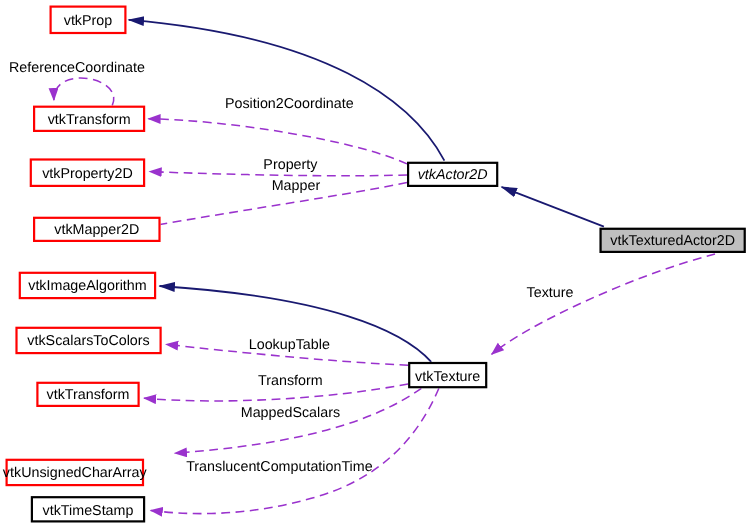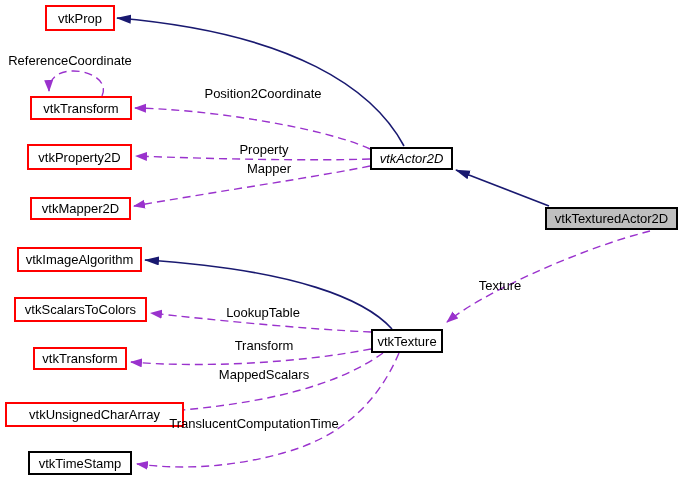--- a/index.html
+++ b/index.html
@@ -56,35 +56,35 @@
     <path class="edge-usage" d="M 650,231 C 575,250 478,296 447,322" marker-end="url(#arrow-usage)"></path>
     <path class="edge-usage" d="M 371,332 C 303,329 213,320 151,313" marker-end="url(#arrow-usage)"></path>
     <path class="edge-usage" d="M 371,349 C 298,363 203,368 131,362" marker-end="url(#arrow-usage)"></path>
     <path class="edge-usage" d="M 383,353 C 338,385 268,404 159,412" marker-end="url(#arrow-usage)"></path>
     <path class="edge-usage" d="M 399,353 C 378,402 342,437 283,453 C 233,467 184,470 137,464" marker-end="url(#arrow-usage)"></path>
   </svg>
 
   <div class="node red" style="left:45px;top:5px;width:70px;height:26px;">vtkProp</div>
   <div class="node red" style="left:30px;top:96px;width:102px;height:24px;">vtkTransform</div>
   <div class="node red" style="left:27px;top:144px;width:105px;height:26px;">vtkProperty2D</div>
-  <div class="node red" style="left:30px;top:197px;width:101px;height:23px;">vtkMapper2D</div>
+  <div class="node red" style="left:30px;top:197px;width:116px;height:23px;">vtkMapper2D</div>
   <div class="node" style="left:370px;top:147px;width:83px;height:23px;font-style:italic;">vtkActor2D</div>
   <div class="node current" style="left:545px;top:207px;width:133px;height:23px;">vtkTexturedActor2D</div>
   <div class="node red" style="left:17px;top:247px;width:125px;height:25px;">vtkImageAlgorithm</div>
   <div class="node red" style="left:14px;top:297px;width:133px;height:25px;text-align:center;">vtkScalarsToColors</div>
   <div class="node red" style="left:33px;top:347px;width:94px;height:23px;">vtkTransform</div>
-  <div class="node red" style="left:5px;top:402px;width:179px;height:25px;">vtkUnsignedCharArray</div>
+  <div class="node red" style="left:5px;top:417px;width:126px;height:25px;">vtkUnsignedCharArray</div>
   <div class="node" style="left:28px;top:451px;width:104px;height:24px;">vtkTimeStamp</div>
   <div class="node" style="left:371px;top:329px;width:72px;height:24px;">vtkTexture</div>
 
   <div class="elabel" style="left:70px;top:54px;">ReferenceCoordinate</div>
   <div class="elabel" style="left:263px;top:87px;">
     <span style="display:block;">Position2Coordinate</span>
   </div>
   <div class="elabel" style="left:264px;top:143px;">Property</div>
   <div class="elabel" style="left:269px;top:162px;">Mapper</div>
-  <div class="elabel" style="left:500px;top:259px;margin-top:20px;">Texture</div>
+  <div class="elabel" style="left:500px;top:259px;">Texture</div>
   <div class="elabel" style="left:263px;top:306px;">LookupTable</div>
   <div class="elabel" style="left:264px;top:339px;">Transform</div>
   <div class="elabel" style="left:264px;top:368px;">MappedScalars</div>
   <div class="elabel" style="left:254px;top:417px;">TranslucentComputationTime</div>
 
 </div>
 
 </body></html>

